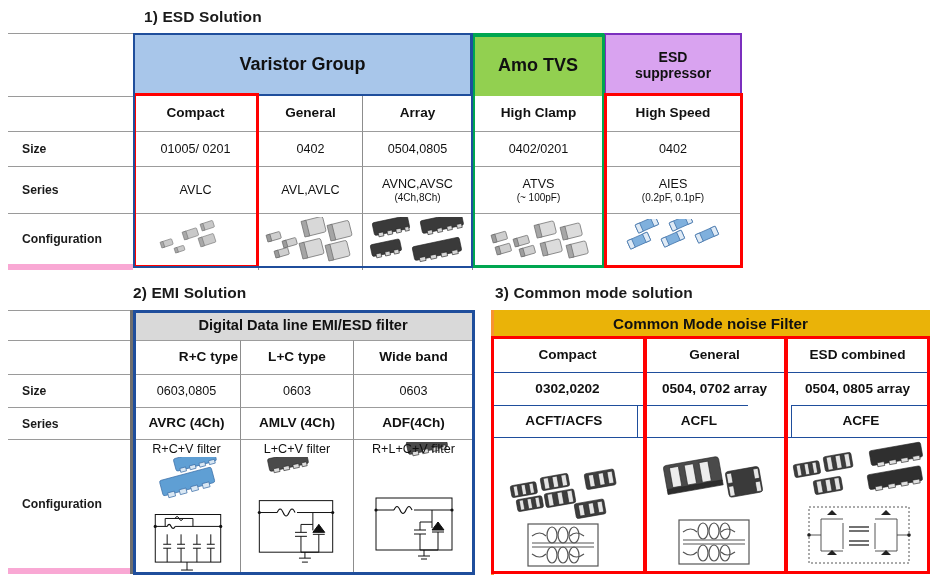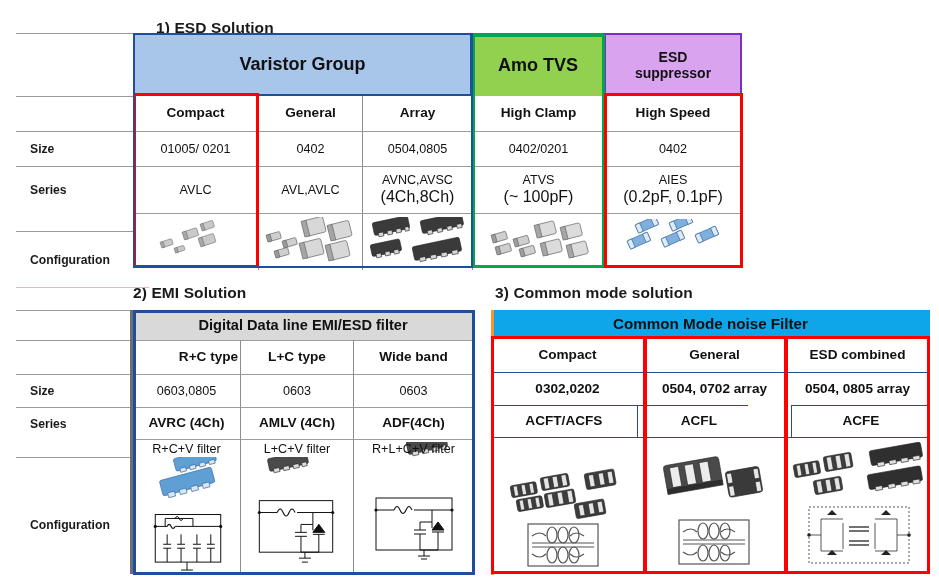--- a/index.html
+++ b/index.html
@@ -15,32 +15,32 @@
   .sect-title {
     position: absolute;
     font-size: 15.5px;
     font-weight: bold;
     color: #1a1a1a;
     letter-spacing: .1px;
     white-space: nowrap;
   }
 
   
-  .rowlabels { position: absolute; left: 16px; }
+  .rowlabels { position: absolute; left: 8px; }
   .rlab {
     position: relative;
     font-size: 12.2px;
     font-weight: bold;
     color: #1a1a1a;
     display: flex;
     align-items: center;
     padding-left: 14px;
     border-top: 1px solid #9a9a9a;
   }
-  .rlab.last { border-bottom: 1px solid #f9a8d4; margin-top: 18px; }
+  .rlab.last { border-bottom: 6px solid #f9a8d4; }
   .rlab.blank { }
 
   
   .tbl { position: absolute; }
   .trow { display: flex; width: 100%; }
   .tcell {
     display: flex;
     flex-direction: column;
     align-items: center;
     justify-content: center;
@@ -49,39 +49,39 @@
     color: #111;
     background: #ffffff;
     border-left: 1px solid #8d8d8d;
     border-top: 1px solid #9c9c9c;
     line-height: 1.18;
     overflow: hidden;
     position: relative;
   }
   .tcell:first-child { border-left: none; }
   .tcell.nb-top { border-top: none; }
-  .tcell .l2 { font-size: 16px; }
+  .tcell .l2 { font-size: 10px; }
 
   
   .ghdr {
     display: flex;
     align-items: center;
     justify-content: center;
     text-align: center;
     font-weight: bold;
     font-size: 18px;
     color: #111;
     line-height: 1.12;
   }
   .ghdr.varistor { background: #a8c6ea; border: 2px solid #1f4e9c; }
   .ghdr.amotvs   { background: #92d050; border: 2px solid #00a650; border-bottom: none;}
   .ghdr.esdsup   { background: #d9a3f0; border: 2px solid #7b2fbe; border-bottom: none;
                    font-size: 14px; }
   .ghdr.digital  { background: #d9d9d9; font-size: 14.6px; }
-  .ghdr.cmnf     { background: #0ea5e9; font-size: 15.2px; }
+  .ghdr.cmnf     { background: #eab308; font-size: 15.2px; }
 
   .subhdr { font-weight: bold; font-size: 13.6px; }
 
   
   .ol { position: absolute; pointer-events: none; }
   .ol.red   { border: 3px solid #ff0000; }
   .ol.green { border: 3px solid #00a650; }
   .ol.bluethin { border: 2px solid #1f4e9c; }
 
   
@@ -95,21 +95,21 @@
     position: absolute;
     top: 2px; left: 0; right: 0;
     text-align: center;
   }
 </style>
 </head>
 <body>
 
 <div class="page">
 
-  <div class="sect-title" style="left:156px; top:8px;margin-top:11px;">1)  ESD Solution</div>
+  <div class="sect-title" style="left:144px; top:8px;">1)  ESD Solution</div>
   <div class="sect-title" style="left:133px; top:284px;">2) EMI Solution</div>
   <div class="sect-title" style="left:495px; top:284px;">3)  Common mode solution</div>
 
   <div class="rowlabels" style="top:33px; width:133px;">
     <div class="rlab blank" style="height:63px;"></div>
     <div class="rlab blank" style="height:35px;"></div>
     <div class="rlab" style="height:35px;">Size</div>
     <div class="rlab" style="height:47px;">Series</div>
     <div class="rlab last" style="height:57px;">Configuration</div>
   </div>

